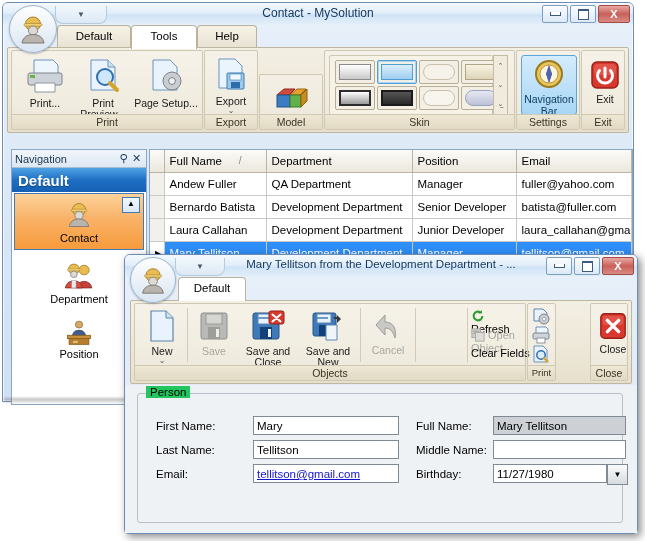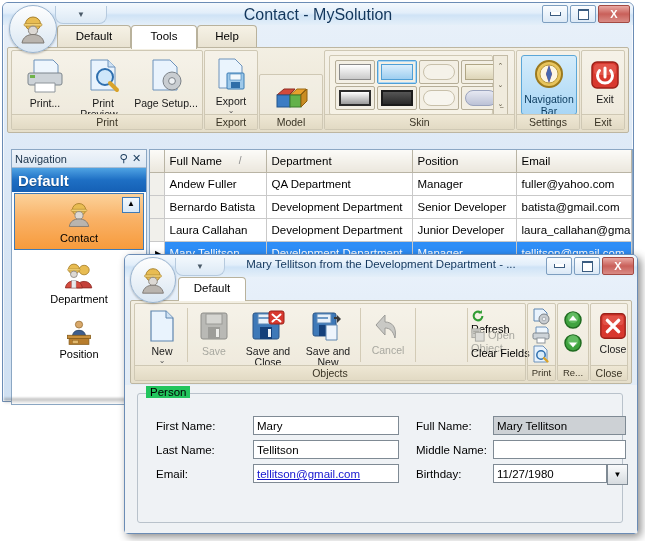--- a/index.html
+++ b/index.html
@@ -7,21 +7,21 @@
        font-family:"Liberation Sans","DejaVu Sans",sans-serif;font-size:11px;color:#000;}
 
   
   .win-main{position:absolute;left:2px;top:2px;width:630px;height:398px;
             background:linear-gradient(180deg,#e9f1fa 0%,#dde9f6 40%,#cfe0f2 100%);
             border:1px solid #6b8cb5;border-radius:6px 6px 0 0;
             box-shadow:0 0 0 1px rgba(255,255,255,.7) inset;}
   .win-main .titlebar{height:22px;position:relative;
             background:linear-gradient(180deg,#f4f9fd 0%,#e2eefa 45%,#cfe3f6 55%,#e4eff9 100%);
             border-radius:5px 5px 0 0;}
-  .title-text{position:absolute;left:0;right:0;top:3px;text-align:center;font-size:16px;color:#12365c;}
+  .title-text{position:absolute;left:0;right:0;top:3px;text-align:center;font-size:12px;color:#12365c;}
   .winbtns{position:absolute;right:3px;top:2px;display:flex;gap:2px;}
   .wbtn{width:24px;height:16px;border:1px solid #7d9ec0;border-radius:2px;
         background:linear-gradient(180deg,#fbfdff,#dce9f6);display:flex;align-items:center;justify-content:center;}
   .wbtn.close{width:30px;border-color:#a34a43;
         background:linear-gradient(180deg,#e9a9a3,#c9605a 50%,#d98b85);color:#fff;font-weight:bold;font-size:11px;}
   .gl-min{width:9px;height:3px;border:1px solid #3b5c80;border-top:none;background:#fff;}
   .gl-max{width:9px;height:8px;border:1px solid #3b5c80;border-top-width:2px;background:#fff;}
 
   .appbtn{position:absolute;left:6px;top:2px;width:46px;height:46px;border-radius:50%;
           background:linear-gradient(180deg,#fefefe,#d9e6f2);border:1px solid #9ab4cf;
@@ -345,21 +345,21 @@
           <td>Andew Fuller</td>
           <td>QA Department</td>
           <td>Manager</td>
           <td>fuller@yahoo.com</td>
         </tr>
         <tr>
           <td class="ind"></td>
           <td>Bernardo Batista</td>
           <td>Development Department</td>
           <td>Senior Developer</td>
-          <td>batista@gmail.com</td>
+          <td>batista@fuller.com</td>
         </tr>
         <tr>
           <td class="ind"></td>
           <td>Laura Callahan</td>
           <td>Development Department</td>
           <td>Junior Developer</td>
           <td>laura_callahan@gmail.com</td>
         </tr>
         <tr class="sel">
           <td class="ind" style="font-size:8px">▶</td>
@@ -500,33 +500,20 @@
         <rect x="6" y="12" width="8" height="5" fill="#fff" stroke="#8e959b"></rect>
       </svg>
       <svg width="20" height="19" viewBox="0 0 20 19" style="position:absolute;left:3px;top:41px">
         <path d="M3 1h9l4 4v12H3z" fill="#e9f3fd" stroke="#6d92bb"></path>
         <circle cx="10" cy="10" r="4.2" fill="#d9ecfa" stroke="#2f6fae" stroke-width="1.5"></circle>
         <path d="M13 13l3.5 3.5" stroke="#d9a32b" stroke-width="2.4" stroke-linecap="round"></path>
       </svg>
       <div class="caption" style="font-size:9.5px">Print</div>
     </div>
 
-    <div class="grp" style="left:426px;width:30px;">
-      <svg width="18" height="18" viewBox="0 0 18 18" style="position:absolute;left:6px;top:7px">
-        <circle cx="9" cy="9" r="8" fill="#3fa33f" stroke="#1f6b20" stroke-width="1.5"></circle>
-        <circle cx="9" cy="6.5" r="5.5" fill="#7ed07e" opacity=".55"></circle>
-        <path d="M9 4.5l4 5h-8z" fill="#fff"></path>
-      </svg>
-      <svg width="18" height="18" viewBox="0 0 18 18" style="position:absolute;left:6px;top:30px">
-        <circle cx="9" cy="9" r="8" fill="#3fa33f" stroke="#1f6b20" stroke-width="1.5"></circle>
-        <circle cx="9" cy="6.5" r="5.5" fill="#7ed07e" opacity=".55"></circle>
-        <path d="M9 13.5l-4-5h8z" fill="#fff"></path>
-      </svg>
-      <div class="caption" style="font-size:9.5px">Re...</div>
-    </div>
 
     <div class="grp" style="left:459px;right:3px;">
       <div class="item" style="left:2px;top:7px;width:40px;">
         <svg width="30" height="30" viewBox="0 0 32 32">
           <rect x="3" y="3" width="26" height="26" rx="4" fill="#d8382e" stroke="#9a2119" stroke-width="1.5"></rect>
           <rect x="5" y="5" width="22" height="10" rx="3" fill="#e9675c" opacity=".55"></rect>
           <path d="M10 10l12 12M22 10L10 22" stroke="#fff" stroke-width="3.6" stroke-linecap="round"></path>
         </svg>
         <span class="lbl">Close</span>
       </div>

